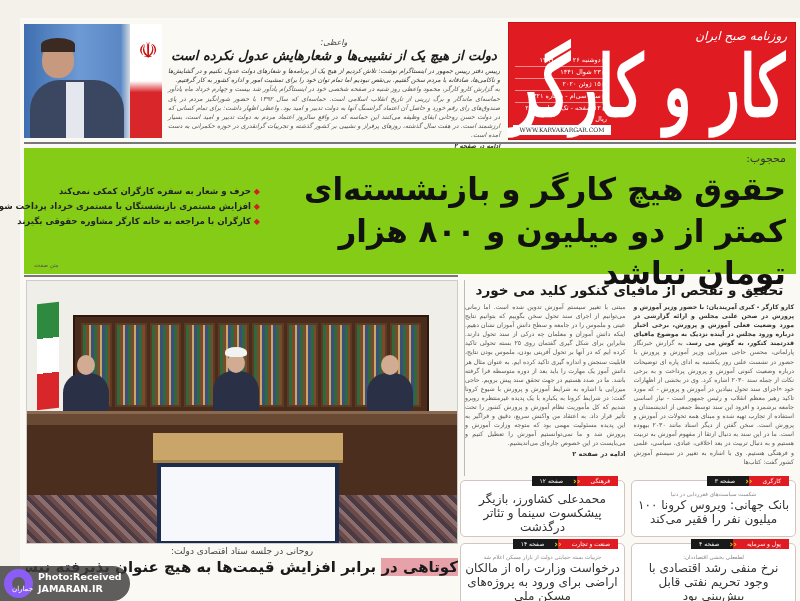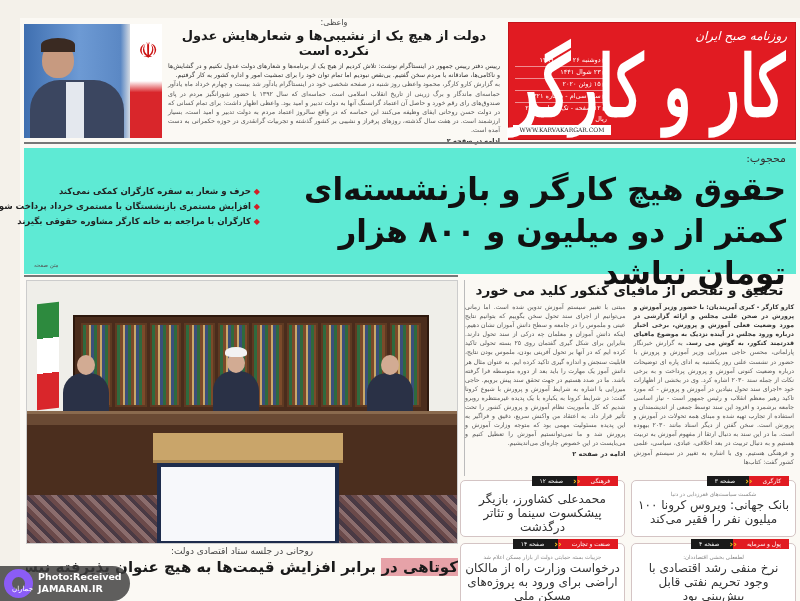--- a/index.html
+++ b/index.html
@@ -19,31 +19,31 @@
 
   
   .photo-top { position: absolute; left: 4px; top: 6px; width: 138px; height: 114px; background: linear-gradient(90deg,#3f6fb0 0%, #6d9ad4 40%, #5b88c4 70%, #e8e8e8 78%, #f5f5f5 100%); overflow: hidden; }
   .photo-top .flag { position: absolute; right: 0; top: 0; width: 32px; height: 114px; background: linear-gradient(180deg,#fff 0%,#fff 50%,#d9262b 60%,#d9262b 100%); }
   .photo-top .flag::after { content: "☫"; position: absolute; right: 4px; top: 14px; font-size: 22px; color: #c11; }
   .photo-top .person { position: absolute; left: 18px; top: 18px; width: 32px; height: 36px; border-radius: 50% 50% 45% 45%; background: #c79a80; }
   .photo-top .hair { position: absolute; left: 17px; top: 14px; width: 34px; height: 14px; border-radius: 50% 50% 0 0; background: #3a2a22; }
   .photo-top .suit { position: absolute; left: 6px; top: 56px; width: 94px; height: 60px; border-radius: 30px 30px 0 0; background: #3b4660; }
   .photo-top .shirt { position: absolute; left: 42px; top: 58px; width: 18px; height: 56px; background: #e4e8ee; }
 
-  .story-top { position: absolute; left: 148px; top: 0; width: 332px; height: 118px; direction: rtl; }
+  .story-top { position: absolute; left: 148px; top: 20px; width: 332px; height: 118px; direction: rtl; font-style: italic; }
   .story-top .kicker { text-align: center; font-size: 8px; color: #444; }
   .story-top h2 { font-size: 13px; font-weight: bold; text-align: center; margin: 1px 0 3px; }
   .story-top p { font-size: 6.3px; line-height: 9.2px; color: #555; text-align: justify; }
   .story-top .lead { color: #333; }
   .contd { font-size: 6.5px; font-weight: bold; color: #333; margin-top: 2px; }
 
   .rule { position: absolute; left: 4px; width: 772px; height: 2px; background: #777; }
 
   
-  .hero { position: absolute; left: 4px; top: 130px; width: 772px; height: 126px; background: #5eead4; }
+  .hero { position: absolute; left: 4px; top: 130px; width: 772px; height: 126px; background: #84cc16; }
   .hero .kicker { position: absolute; right: 10px; top: 4px; font-size: 11px; color: #333; direction: rtl; }
   .hero h1 { position: absolute; right: 10px; top: 20px; width: 530px; direction: rtl; text-align: right; font-size: 31px; line-height: 42px; font-weight: 900; font-family: "DejaVu Sans", sans-serif; color: #111; letter-spacing: -0.5px; }
   .hero ul { position: absolute; left: 6px; top: 36px; width: 230px; direction: rtl; list-style: none; }
   .hero li { font-size: 8.6px; font-weight: bold; line-height: 15px; color: #222; white-space: nowrap; text-align: right; }
   .hero li::before { content: "◆ "; color: #d21f26; font-size: 8px; }
   .hero .note { position: absolute; left: 10px; bottom: 6px; font-size: 5.5px; color: #555; }
 
   
   .photo-main { position: absolute; left: 6px; top: 262px; width: 432px; height: 264px; background: #efece6; overflow: hidden; border: 1px solid #ccc; }
   .pm-wall { position: absolute; left: 0; top: 0; width: 100%; height: 130px; background: #efeee9; }

